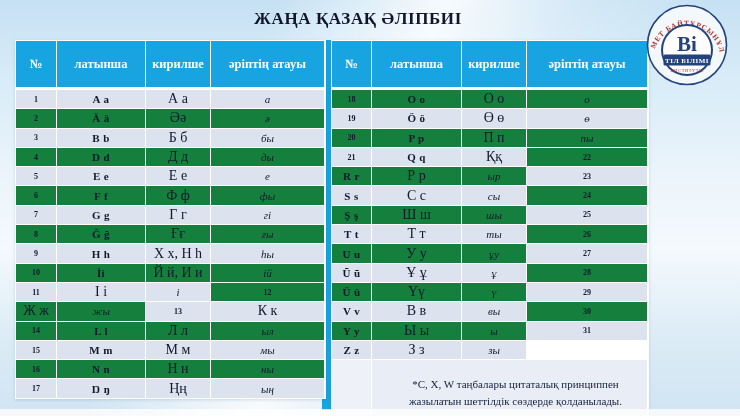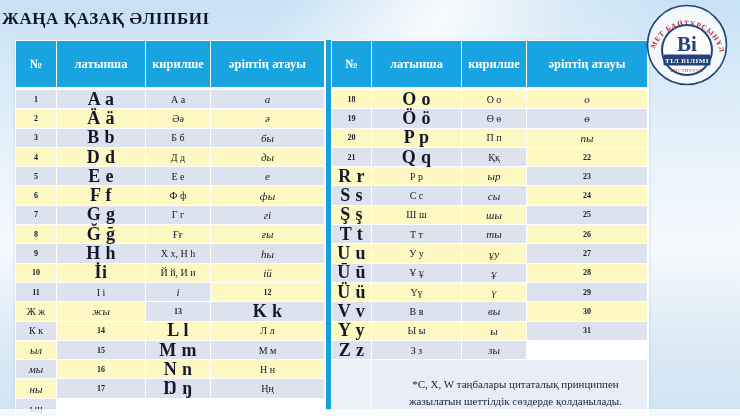--- a/index.html
+++ b/index.html
@@ -6,21 +6,21 @@
   body {
     width:740px; height:416px; overflow:hidden; position:relative;
     font-family:"Liberation Serif", serif;
     background:
       linear-gradient(115deg, rgba(255,255,255,0) 30%, rgba(255,255,255,.85) 48%, rgba(255,255,255,.25) 62%, rgba(255,255,255,0) 75%),
       linear-gradient(180deg, #c6e1f3 0%, #d9ecf8 20%, #edf5fb 45%, #f4f9fd 60%, #ddecf6 80%, #cfe4f2 100%);
   }
   .bottom-strip { position:absolute; left:0; bottom:0; width:740px; height:7px;
     background:rgba(255,255,255,.78); }
   .page-title {
-    position:absolute; top:9px; left:2px; width:692px; text-align:left;
+    position:absolute; top:9px; left:12px; width:692px; text-align:center;
     font-size:17px; font-weight:bold; letter-spacing:.6px; color:#10152b;
   }
   
   .alpha-table {
     position:absolute; top:40px;
     display:flex; flex-direction:column; gap:1px;
     background:#fff; border:1px solid #fbfdfe;
     box-shadow:0 1px 3px rgba(40,80,120,.18);
   }
   .t-left  { left:15px;  width:309px; }
@@ -29,24 +29,24 @@
   .t-left  .thead, .t-left  .tbody, .t-left  .tfoot { grid-template-columns:40px 88px 64px 113px; }
   .t-right .thead, .t-right .tbody, .t-right .tfoot { grid-template-columns:39px 89px 64px 120px; }
   .thead { grid-auto-rows:46px; border-bottom:2px solid #fff; }
   .tbody { grid-auto-rows:18.3px; }
   .th {
     background:#17a4e1; color:#fff; font-weight:bold; font-size:12.5px;
     display:flex; align-items:center; justify-content:center; text-align:center;
   }
   .cell { display:flex; align-items:center; justify-content:center; color:#14182c; }
   .cell.odd  { background:#dde2ef; }
-  .cell.even { background:#fef9c3; }
+  .cell.even { background:#15803d; }
   .cell-num   { font-size:8px;  font-weight:bold; }
-  .cell-latin { font-size:18px; font-weight:bold; letter-spacing:.4px; }
-  .cell-cyr   { font-size:10px; }
+  .cell-latin { font-size:11px; font-weight:bold; letter-spacing:.4px; }
+  .cell-cyr   { font-size:14px; }
   .cell-name  { font-size:11px; font-style:italic; }
   .filler { background:#eef1f8; }
   .t-right .tfoot { grid-auto-rows:63px; }
   .note-cell {
     grid-column:2 / 5; background:#e9edf6;
     display:flex; align-items:center; justify-content:center;
     font-size:11px; color:#15203c; line-height:1.55; text-align:center;
     padding:2px 8px 0 20px;
   }
   .center-strip {
@@ -110,21 +110,20 @@
       <div class="cell cell-latin even">İi</div>
       <div class="cell cell-cyr even">Й й, И и</div>
       <div class="cell cell-name even">ій</div>
       <div class="cell cell-num odd">11</div>
       <div class="cell cell-cyr odd">І і</div>
       <div class="cell cell-name odd">і</div>
       <div class="cell cell-num even">12</div>
       <div class="cell cell-cyr even">Ж ж</div>
       <div class="cell cell-name even">жы</div>
       <div class="cell cell-num odd">13</div>
-      <div class="cell cell-latin odd">K k</div>
       <div class="cell cell-cyr odd">К к</div>
       <div class="cell cell-num even">14</div>
       <div class="cell cell-latin even">L l</div>
       <div class="cell cell-cyr even">Л л</div>
       <div class="cell cell-name even">ыл</div>
       <div class="cell cell-num odd">15</div>
       <div class="cell cell-latin odd">M m</div>
       <div class="cell cell-cyr odd">М м</div>
       <div class="cell cell-name odd">мы</div>
       <div class="cell cell-num even">16</div>

